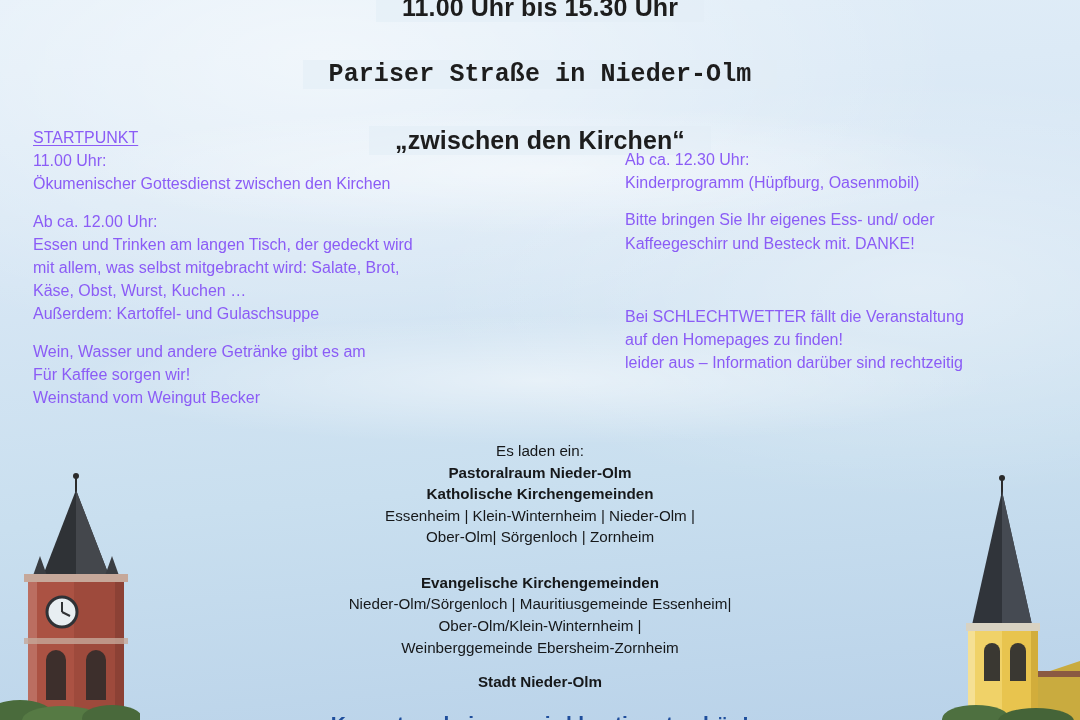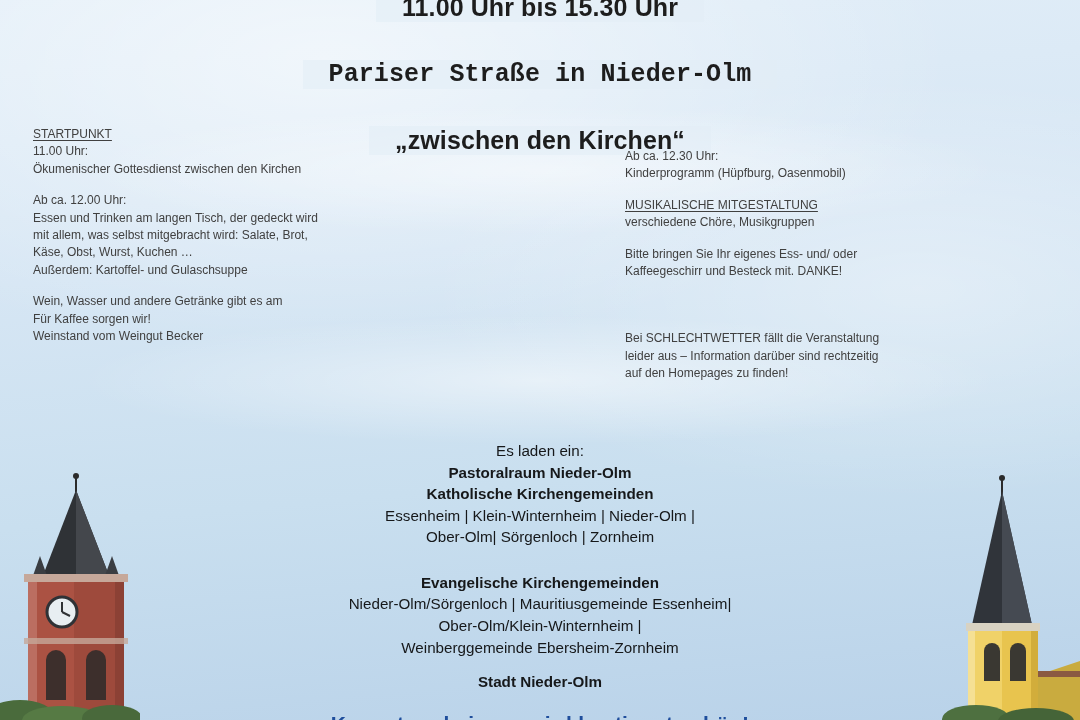--- a/index.html
+++ b/index.html
@@ -53,22 +53,22 @@
     padding: 2px 26px;
     background: rgba(226,236,246,0.55);
   }
   .hl-1 { margin-top: 0; }
   .hl-2 { margin-top: 28px; font-family: Liberation Mono, monospace; }
   .hl-3 { margin-top: 27px; font-size: 24px; }
 
   
   .col {
     position: absolute;
-    font-size: 12px;
-    color: #404040;
+    font-size: 16px;
+    color: #8b5cf6;
     line-height: 1.45;
     z-index: 5;
   }
   .col-left  { left: 33px;  top: 126px; width: 430px; }
   .col-right { left: 625px; top: 148px; width: 400px; }
 
   .hdr-underline {
     text-decoration: underline;
     text-underline-offset: 2px;
   }
@@ -221,36 +221,32 @@
     <div>Weinstand vom Weingut Becker</div>
   </div>
 </div>
 
 <div class="col col-right">
   <div class="para">
     <div>Ab ca. 12.30 Uhr:</div>
     <div>Kinderprogramm (Hüpfburg, Oasenmobil)</div>
   </div>
 
-  <div class="para">
-    <div class="hdr-underline">MUSIKALISCHE MITGESTALTUNG</div>
-    <div>verschiedene Chöre, Musikgruppen</div>
-  </div>
 
   <div class="para">
     <div>Bitte bringen Sie Ihr eigenes Ess- und/ oder</div>
     <div>Kaffeegeschirr und Besteck mit. DANKE!</div>
   </div>
 
   <div class="gap-big"></div>
 
   <div class="para">
     <div>Bei SCHLECHTWETTER fällt die Veranstaltung</div>
+    <div>auf den Homepages zu finden!</div>
     <div>leider aus – Information darüber sind rechtzeitig</div>
-    <div>auf den Homepages zu finden!</div>
   </div>
 </div>
 
 <div class="center-block">
   <div>Es laden ein:</div>
   <div class="b">Pastoralraum Nieder-Olm</div>
   <div class="b">Katholische Kirchengemeinden</div>
   <div>Essenheim | Klein-Winternheim | Nieder-Olm |</div>
   <div class="grp">Ober-Olm| Sörgenloch | Zornheim</div>
 

